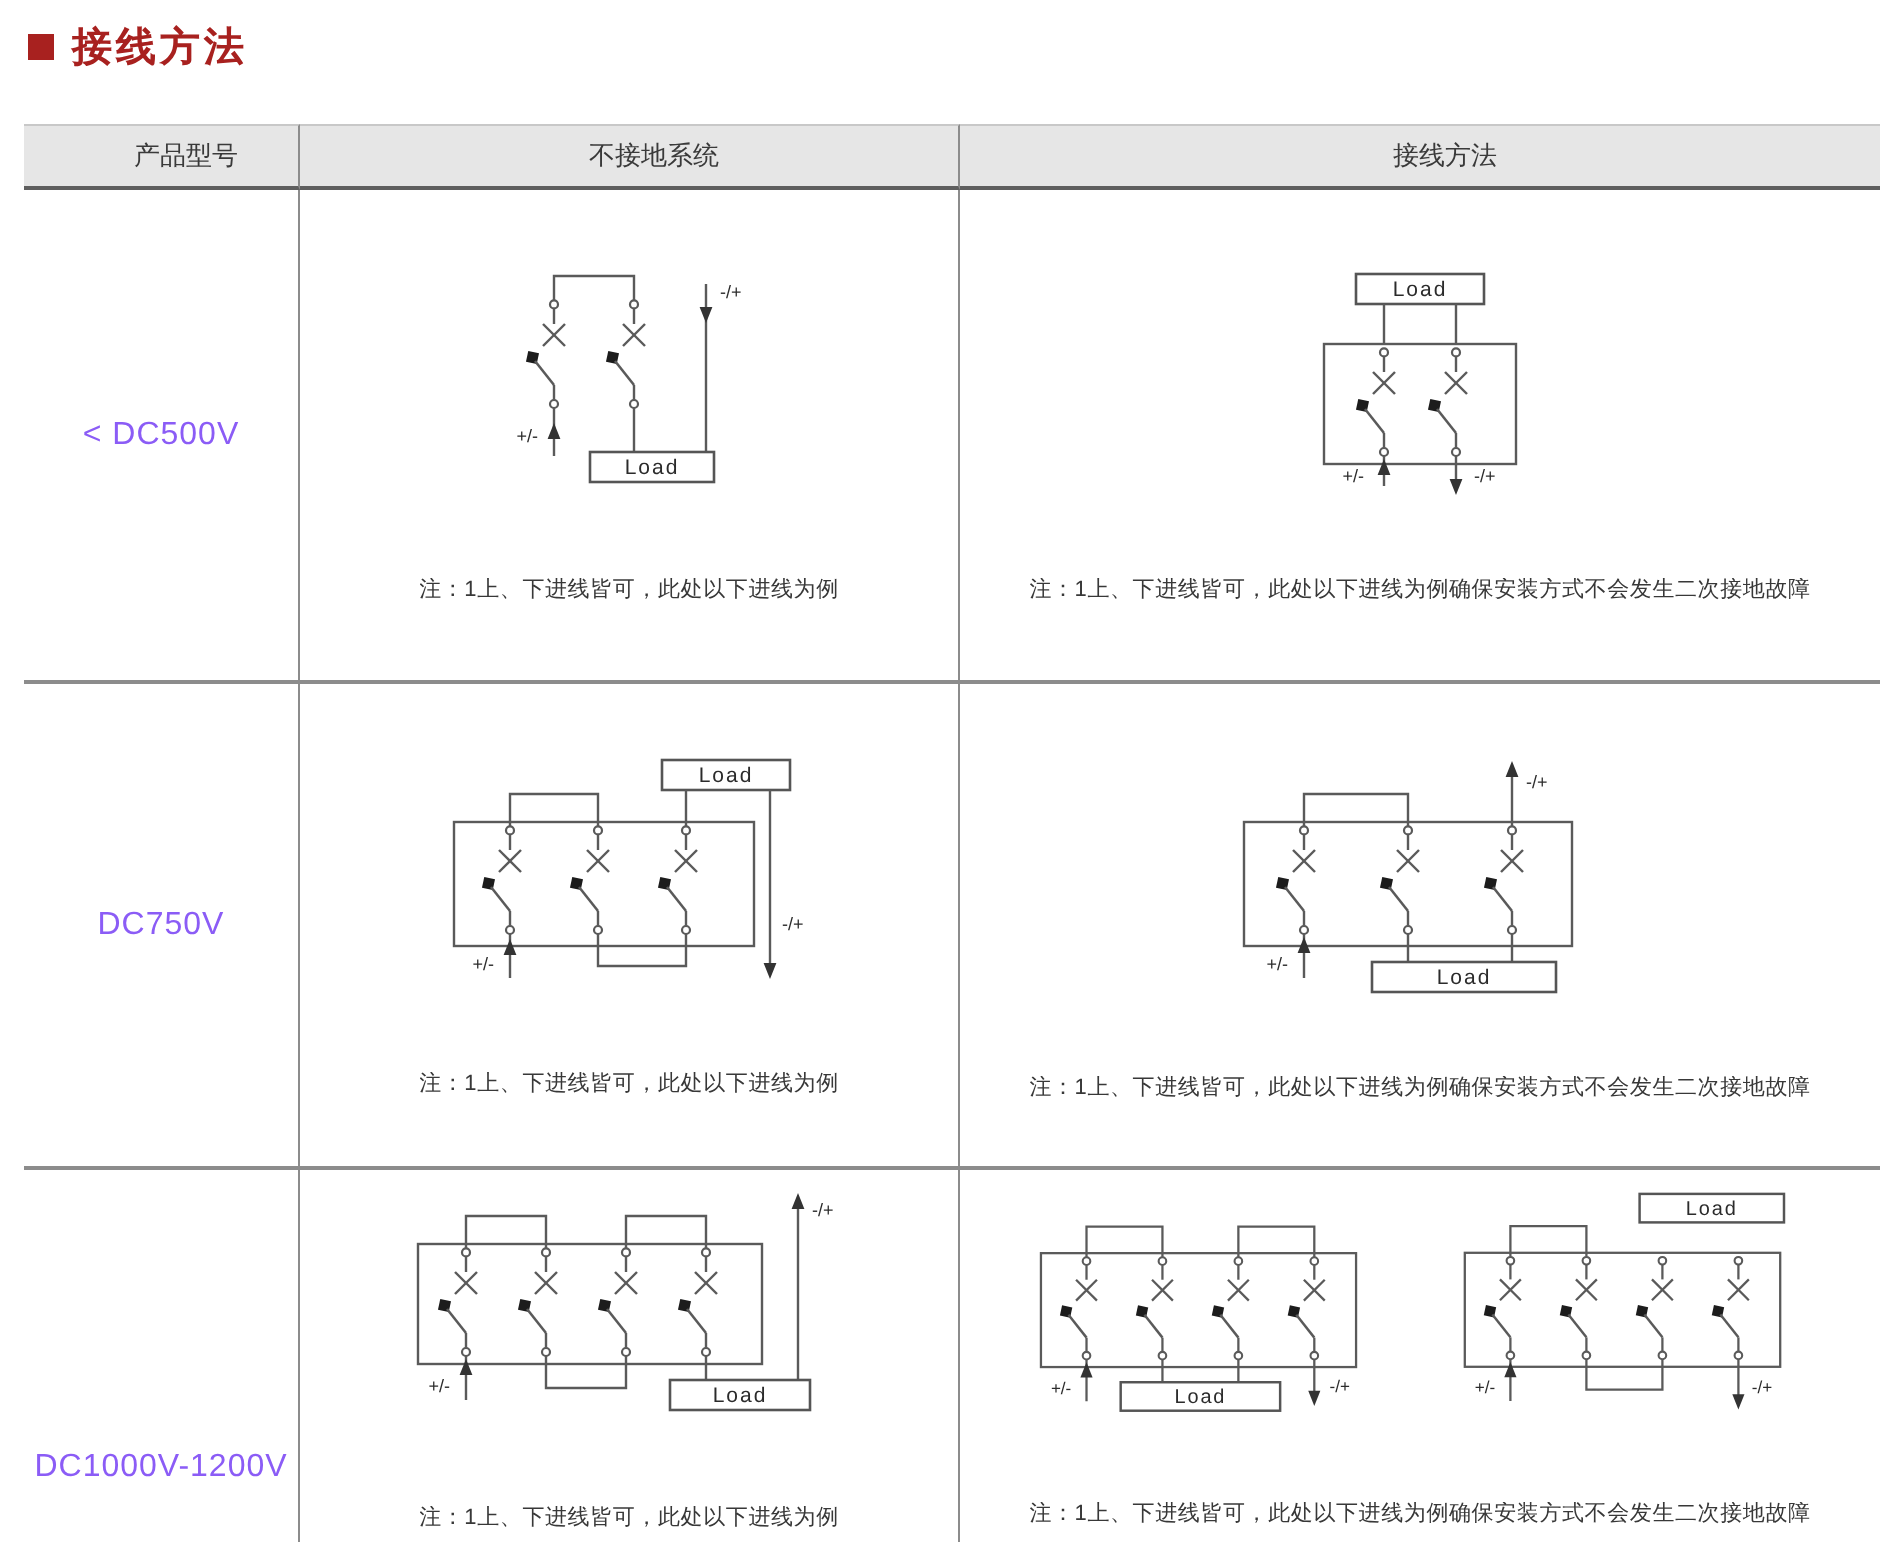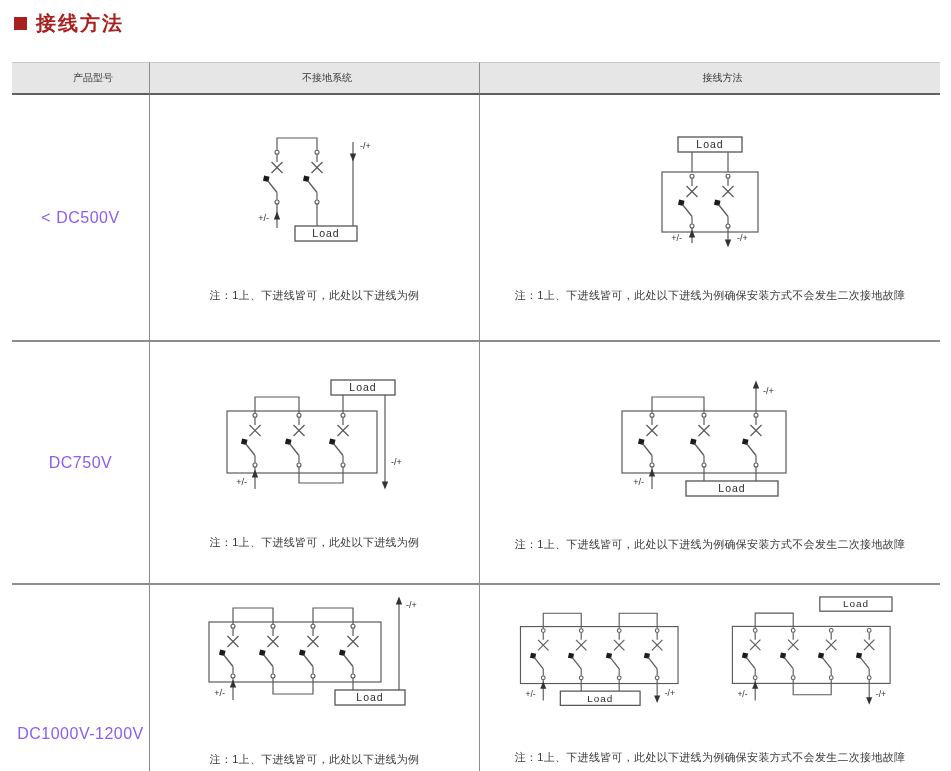--- a/index.html
+++ b/index.html
@@ -25,21 +25,21 @@
     grid-template-rows:33px 245px 243px 191px;
   }
   .cell{
     display:flex;flex-direction:column;align-items:center;justify-content:center;
     box-sizing:border-box;min-width:0;min-height:0;
   }
   .th{
     background:#e6e6e6;
     border-top:1px solid #c8c8c8;
     border-bottom:2px solid #5f5f5f;
-    font-size:10px;color:#3a3a3a;
+    font-size:13px;color:#3a3a3a;
     justify-content:center;
     padding-left:25px;
   }
   .vline{border-right:1.5px solid #8c8c8c;}
   .rt{border-top:2px solid #8c8c8c;}
   .rb{border-bottom:1px solid #bdbdbd;}
   .model-cell{font-size:16px;color:#8b5cf6;letter-spacing:0.5px;}
   .bottom-align{justify-content:flex-end;padding-bottom:30px;}
   .diagram-cell{gap:10px;padding:6px 4px;}
   .note{

